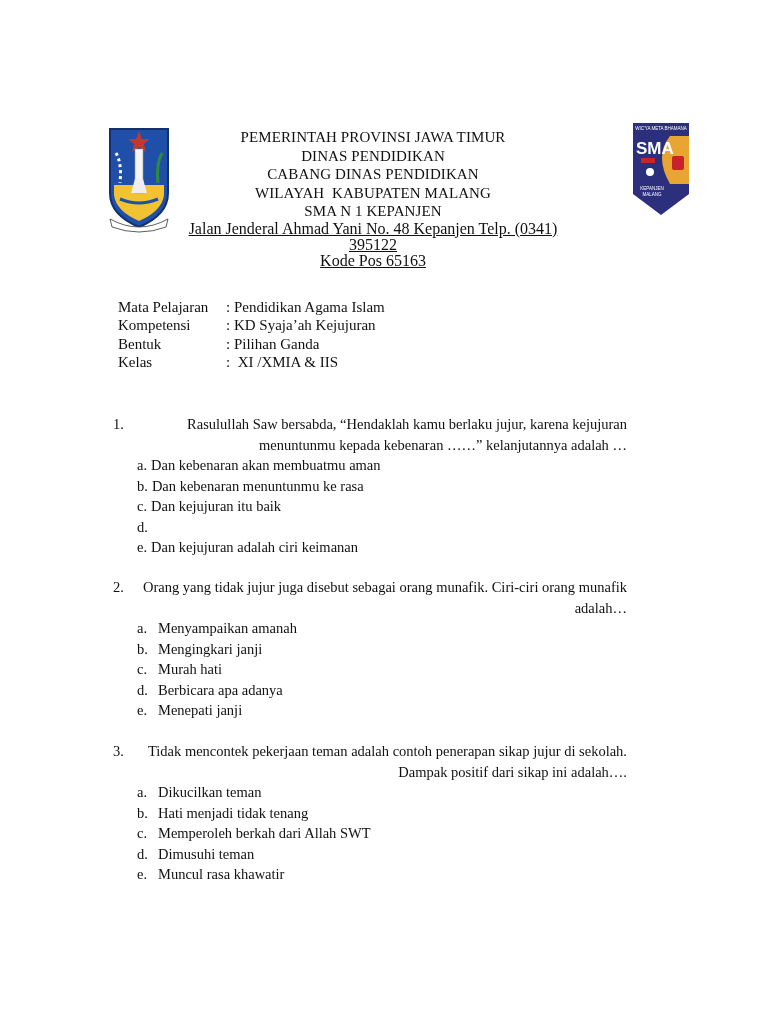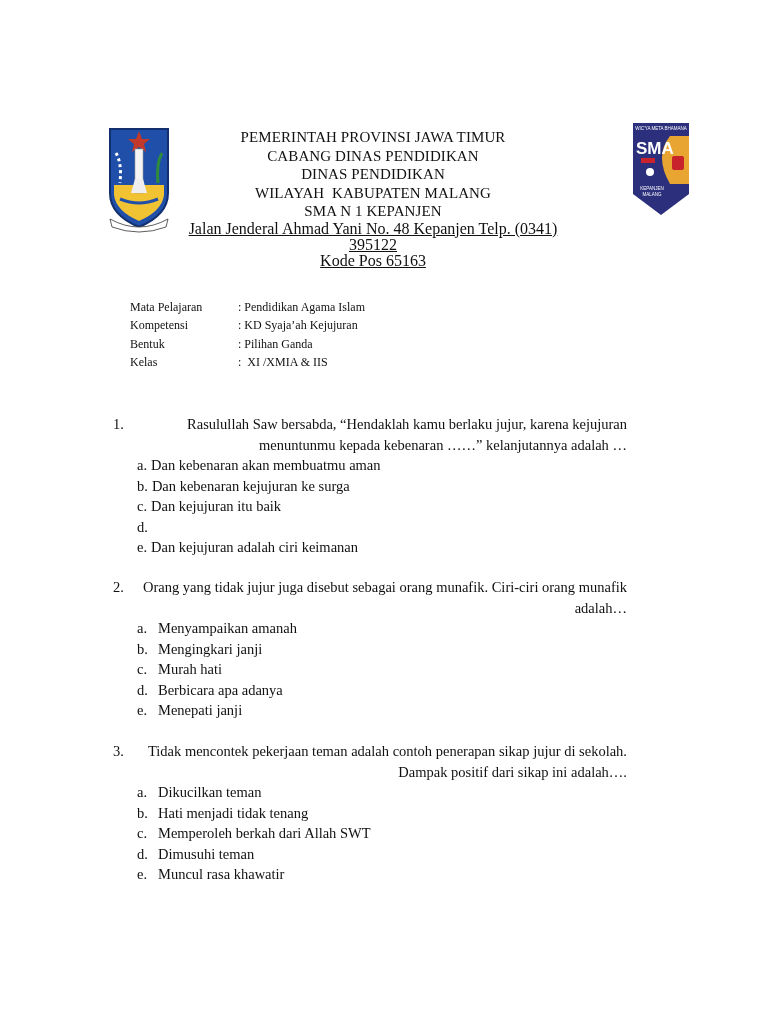--- a/index.html
+++ b/index.html
@@ -3,21 +3,21 @@
 <meta charset="utf-8">
 <style>
   html, body { margin:0; padding:0; background:#ffffff; }
   body { width:768px; height:1024px; position:relative; overflow:hidden;
          font-family:"Liberation Serif", serif; color:#111; }
   .logo-left { position:absolute; left:106px; top:123px; width:66px; height:112px; }
   .logo-right { position:absolute; left:632px; top:122px; width:58px; height:94px; }
   .kop { position:absolute; left:188px; top:128px; width:370px; text-align:center; }
   .kop .l { font-size:15px; line-height:18.5px; letter-spacing:0.1px; }
   .kop .addr { font-size:16px; line-height:16px;text-decoration:underline; }
-  .meta { position:absolute; left:130px; top:298px; font-size:12px; line-height:18.3px; }
+  .meta { position:absolute; left:118px; top:298px; font-size:15px; line-height:18.3px; }
   .meta .row { display:flex; }
   .meta .k { width:108px; }
   .q { position:absolute; left:113px; font-size:14.5px; }
   .q .stem { display:flex; line-height:20.5px; }
   .q .num { width:24px; flex:none; }
   .q .stem-text { width:490px;text-align:right; }
   .q .opts { margin-left:24px; }
   .q .opt { line-height:20.6px; height:20.6px; display:flex; }
   .q .opt .lt { width:21px; flex:none; }
   .q1 .opt .lt { width:auto; margin-right:4px; }
@@ -34,22 +34,22 @@
     <polygon points="25,70 41,70 37,56 29,56" fill="#eeeeee"></polygon>
     <path d="M10 30 q6 10 4 30" stroke="#fff" stroke-width="3" fill="none" stroke-dasharray="3 3"></path>
     <path d="M56 30 q-6 10 -4 30" stroke="#2e8b3d" stroke-width="3" fill="none"></path>
     <path d="M14 76 q19 8 38 0" stroke="#1f4fa8" stroke-width="3" fill="none"></path>
     <path d="M4 96 Q33 112 62 96 L60 104 Q33 114 6 104 Z" fill="#ffffff" stroke="#333" stroke-width="0.8"></path>
   </svg>
 </div>
 
 <div class="kop">
   <div class="l">PEMERINTAH PROVINSI JAWA TIMUR</div>
+  <div class="l">DINAS PENDIDIKAN</div>
   <div class="l">CABANG DINAS PENDIDIKAN</div>
-  <div class="l">DINAS PENDIDIKAN</div>
   <div class="l" style="white-space:pre">WILAYAH  KABUPATEN MALANG</div>
   <div class="l">SMA N 1 KEPANJEN</div>
   <div class="addr">Jalan Jenderal Ahmad Yani No. 48 Kepanjen Telp. (0341) 395122</div>
   <div class="addr">Kode Pos 65163</div>
 </div>
 
 <div class="logo-right">
   <svg width="58" height="94" viewBox="0 0 58 94">
     <path d="M1 1 L57 1 L57 72 L29 93 L1 72 Z" fill="#2b2f7c"></path>
     <path d="M38 14 Q22 34 38 62 L57 62 L57 14 Z" fill="#e9a531"></path>
@@ -87,21 +87,21 @@
     <span class="num">1.</span>
     <span class="stem-text"> Rasulullah Saw bersabda, “Hendaklah kamu berlaku jujur, karena kejujuran menuntunmu kepada kebenaran ……” kelanjutannya adalah …</span>
   </div>
   <div class="opts">
     <div class="opt">
         <span class="lt">a.</span>
         <span>Dan kebenaran akan membuatmu aman</span>
       </div>
     <div class="opt">
         <span class="lt">b.</span>
-        <span>Dan kebenaran kejujuran ke surga</span>
+        <span>Dan kebenaran menuntunmu ke rasa</span>
       </div>
     <div class="opt">
         <span class="lt">c.</span>
         <span>Dan kejujuran itu baik</span>
       </div>
     <div class="opt">
         <span class="lt">d.</span>
       </div>
     <div class="opt">
         <span class="lt">e.</span>

